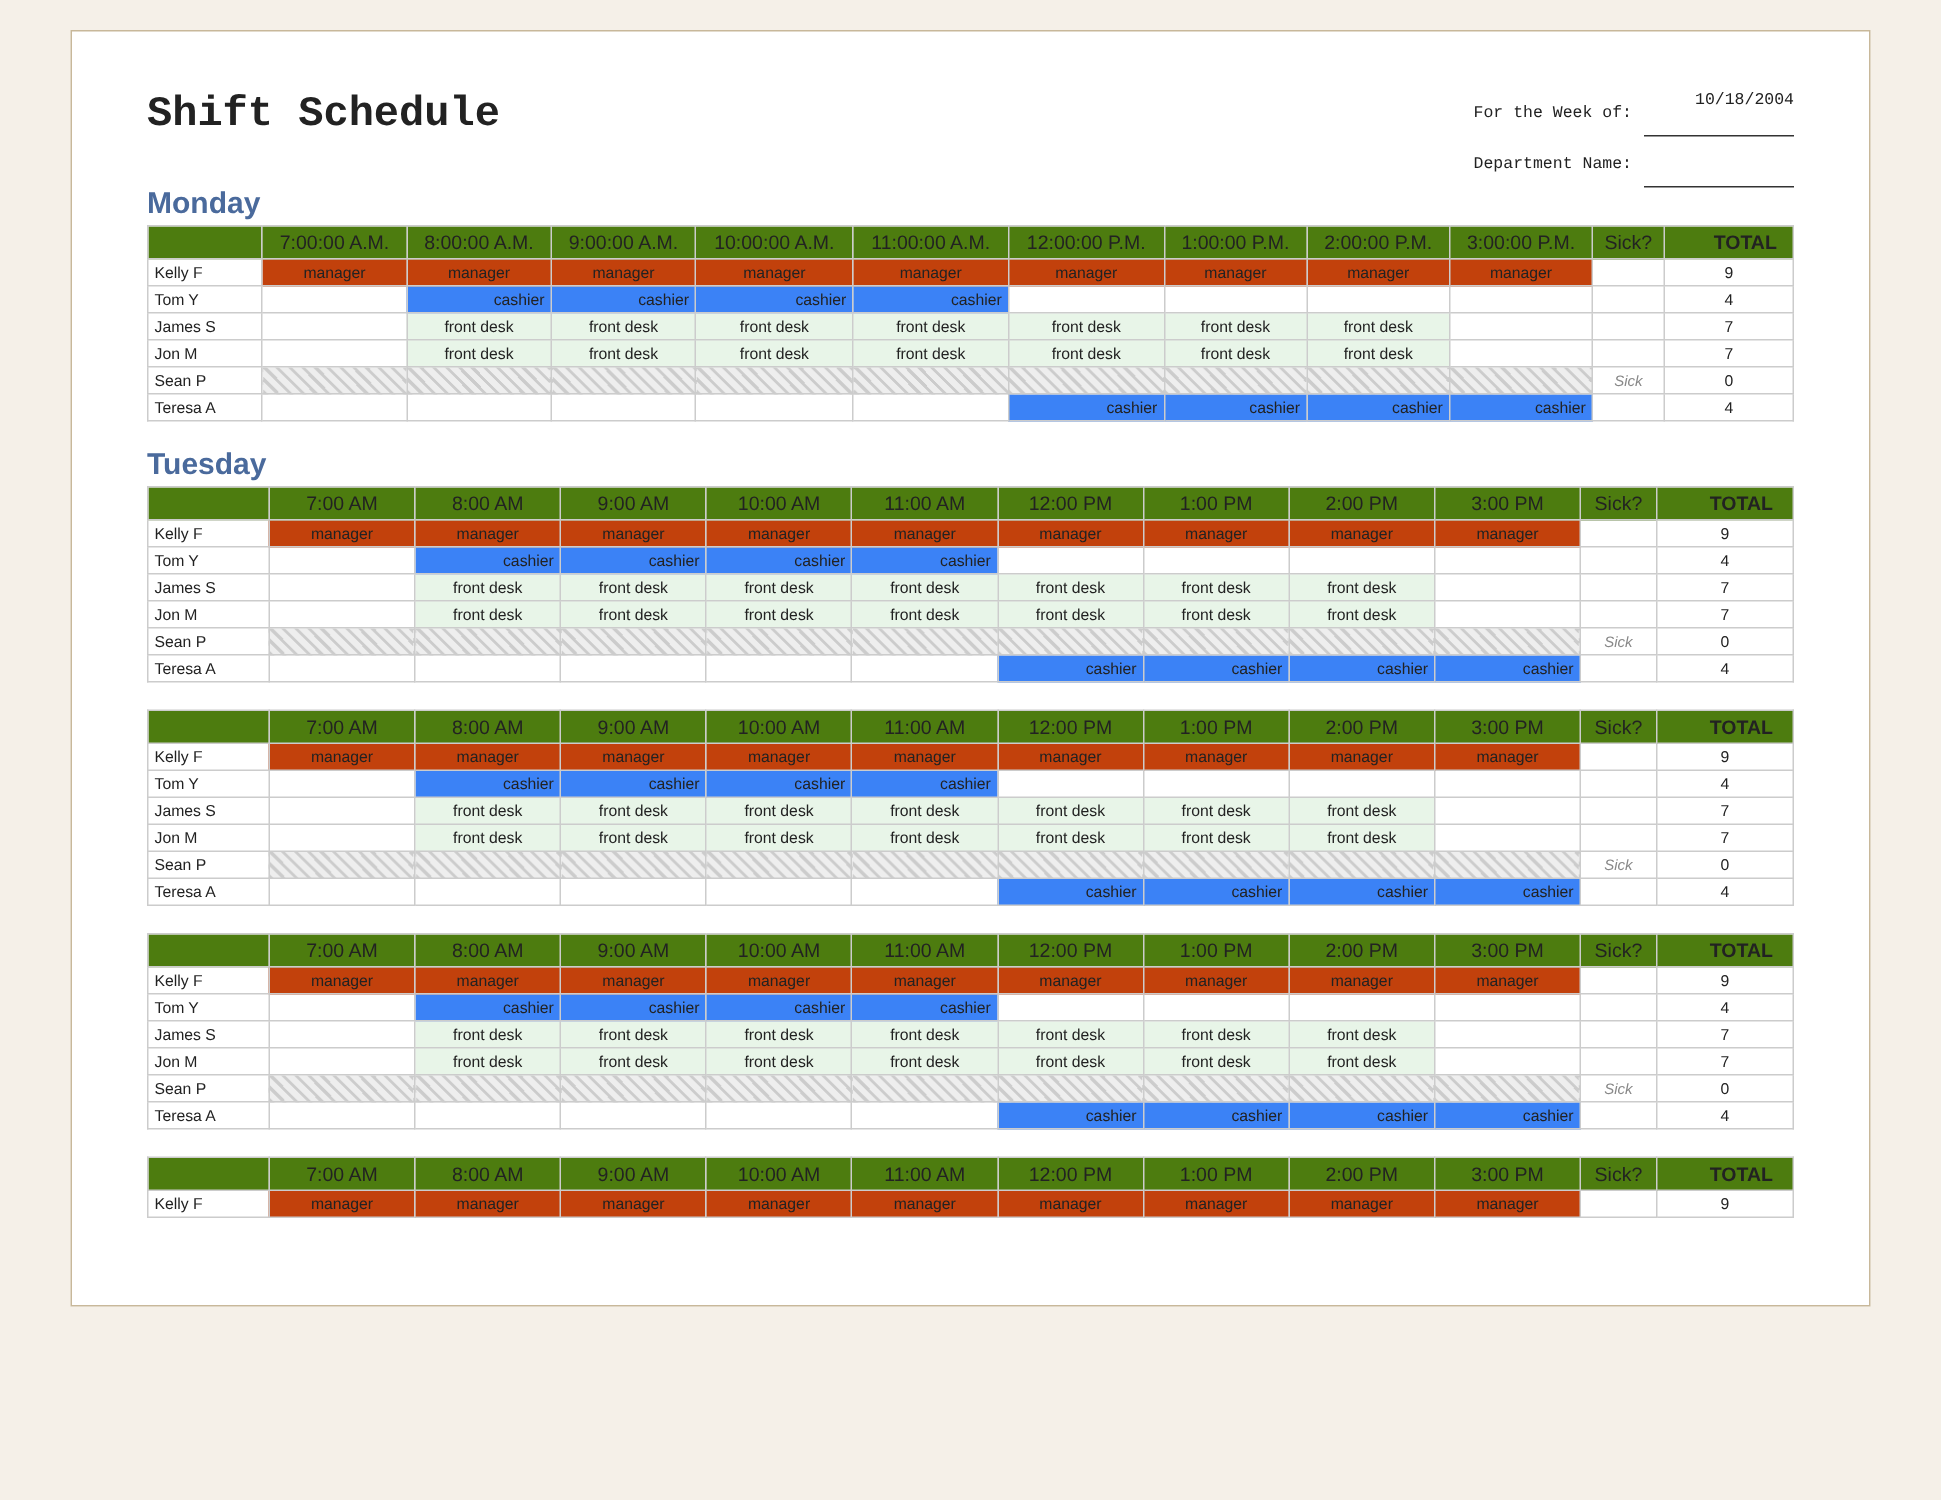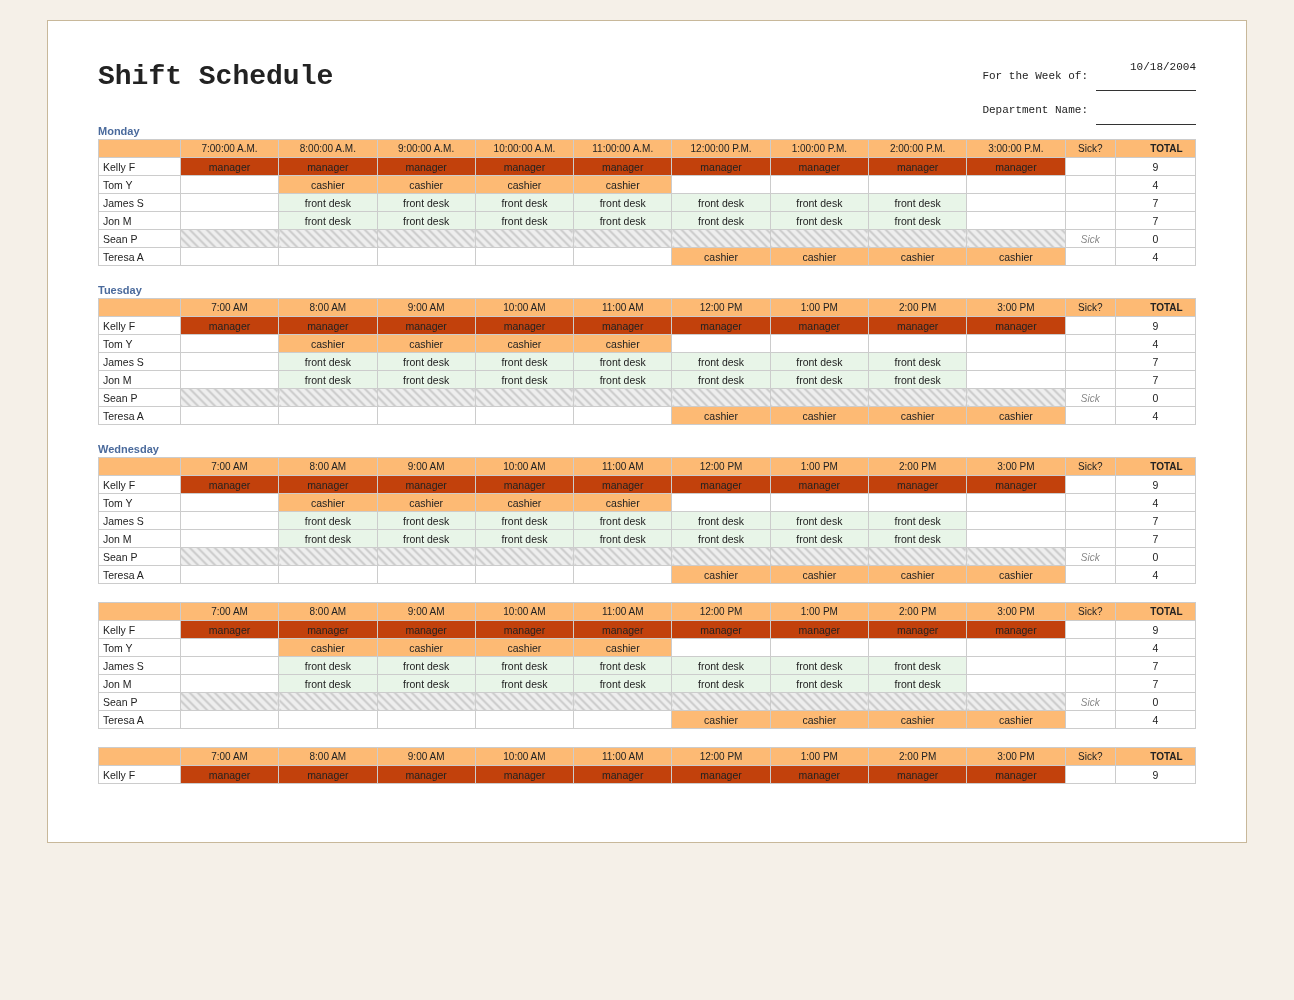--- a/index.html
+++ b/index.html
@@ -50,60 +50,61 @@
       border-bottom: 1px solid #333;
       min-width: 100px;
       display: inline-block;
       padding-bottom: 17px;
     }
 
     .day-section {
       margin-bottom: 18px;
     }
     .day-label {
-      font-size: 11px;
+      font-size: 20px;
       font-weight: bold;
       color: #4a6a9c;
       margin-bottom: 2px;
     }
 
     table {
       width: 100%;
       border-collapse: collapse;
       font-size: 10.5px;
     }
     th {
-      background: #fdba74;
+      background: #4d7c0f;
       border: 1px solid #ccc;
       padding: 3px 4px;
       text-align: center;
       font-weight: normal;
       white-space: nowrap;
-      font-size: 10px;
+      font-size: 13px;
     }
     td {
       border: 1px solid #ccc;
       padding: 2px 4px;
       text-align: center;
       white-space: nowrap;
       height: 18px;
     }
     td.name-col {
       text-align: left;
       font-weight: normal;
       background: #fff;
       min-width: 60px;
     }
     td.manager-cell {
       background: #c2410c;
       color: #222;
     }
     td.cashier-cell {
-      background: #fdba74;
+      background: #3b82f6;
       color: #222;
+      text-align: right;
     }
     td.frontdesk-cell {
       background: #e8f5e8;
       color: #222;
     }
     td.hatch-cell {
       background: repeating-linear-gradient(
         45deg,
         #ccc,
         #ccc 2px,
@@ -357,21 +358,20 @@
               <td class="cashier-cell">cashier</td>
               <td class="cashier-cell">cashier</td>
               <td class="cashier-cell">cashier</td>
               <td></td>
               <td class="total-cell">4</td>
             </tr>
           </tbody>
         </table>
       </div>
       <div class="day-section">
-        <div class="day-label">Wednesday</div>
         <table>
           <thead>
             <tr>
               <th class="col-name"></th>
               <th class="col-time">7:00 AM</th>
               <th class="col-time">8:00 AM</th>
               <th class="col-time">9:00 AM</th>
               <th class="col-time">10:00 AM</th>
               <th class="col-time">11:00 AM</th>
               <th class="col-time">12:00 PM</th>

